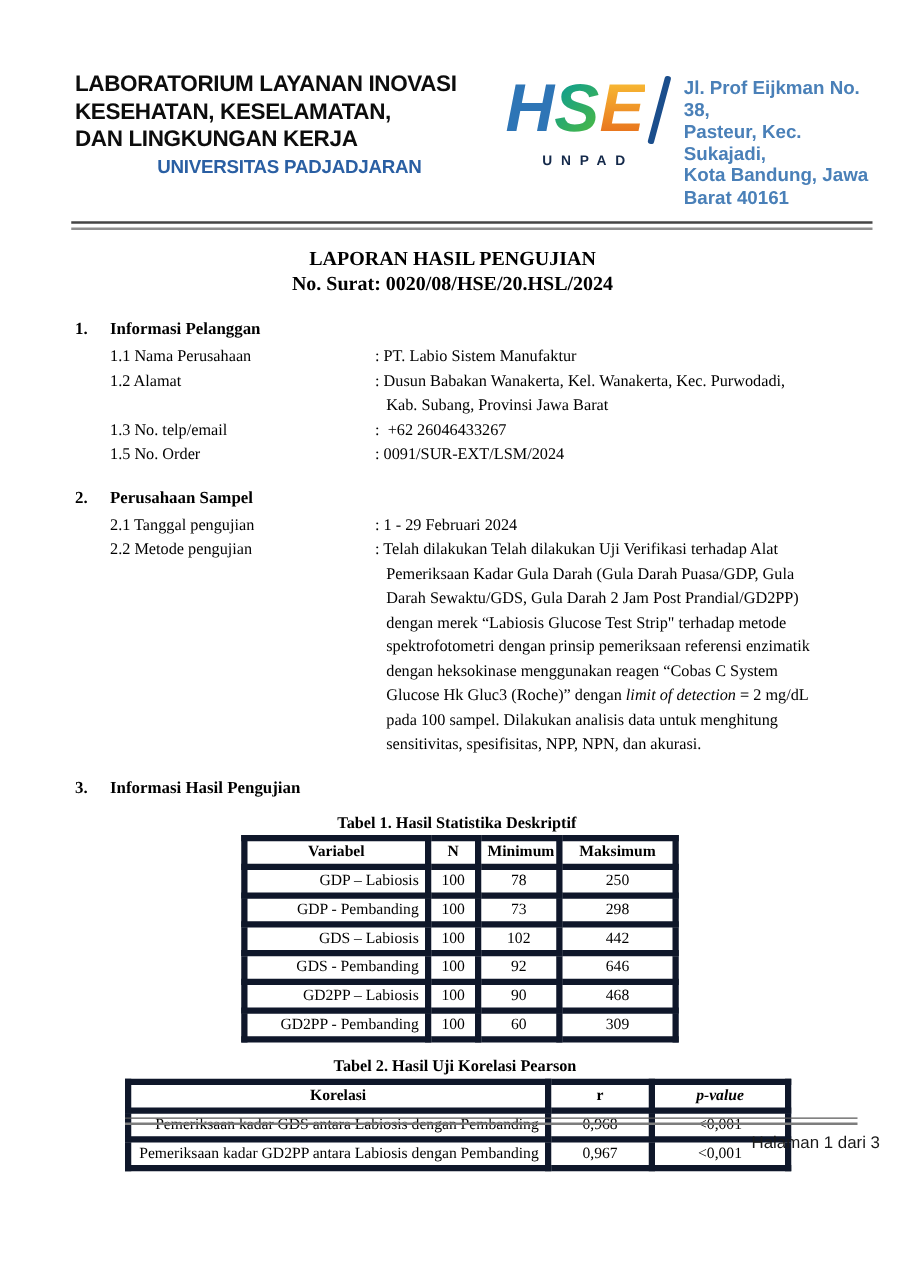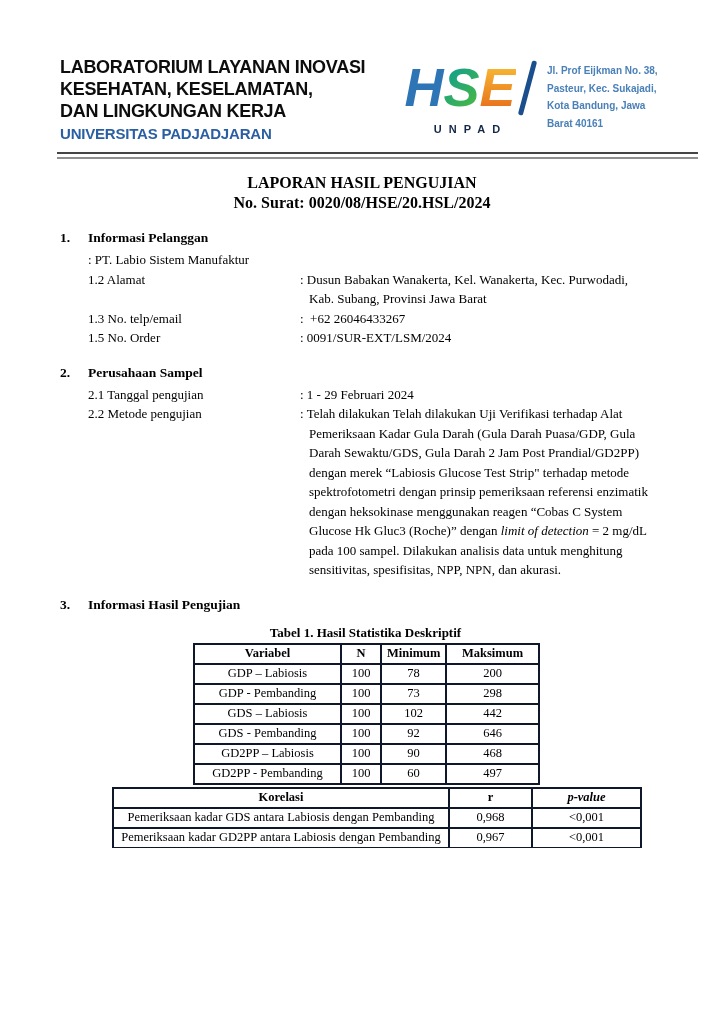--- a/index.html
+++ b/index.html
@@ -1,57 +1,57 @@
 <!DOCTYPE html>
 <html><head>
 <meta charset="utf-8">
 <style>
   html,body { margin:0; padding:0; background:#ffffff; }
   .page {
-    position:relative; width:724px; height:848px; margin:0 auto;
+    position:relative; width:724px; height:1024px; margin:0 auto;
     background:#ffffff; overflow:hidden; color:#000;
     font-family:"Liberation Serif", serif;
   }
   
   .header { display:flex; align-items:flex-start; padding:56px 24px 0 60px; }
   .hleft { width:343px; font-family:"Liberation Sans", sans-serif; }
   .hleft .lab-line { font-size:18px; font-weight:bold; line-height:22px; letter-spacing:-0.3px; color:#0d0d0d; }
-  .hleft .univ { font-size:15px; font-weight:bold; letter-spacing:-0.2px; color:#2a5fa3; margin-top:3px; }
+  .hleft .univ { font-size:15px; font-weight:bold; letter-spacing:-0.2px; color:#2a5fa3; margin-top:3px;text-align:center; }
   .logo { width:128px; text-align:center; font-family:"Liberation Sans", sans-serif; padding-top:2px; }
   .logo-letters { display:flex; justify-content:center; align-items:flex-start; height:62px; }
   .logo-letters span { font-size:54px; line-height:58px; font-weight:bold; font-style:italic; }
   .logo-h { color:#2e75b6; }
   .logo-s { background:linear-gradient(135deg,#13a08b 20%,#45b649 80%); -webkit-background-clip:text; background-clip:text; color:transparent; }
   .logo-e { background:linear-gradient(180deg,#f7b733 15%,#e8731d 85%); -webkit-background-clip:text; background-clip:text; color:transparent; }
   .logo-slash { width:5px; height:56px; background:#1b4e8c; transform:rotate(15deg); margin:2px 0 0 9px; border-radius:2px; }
   .logo-unpad { margin-top:3px; font-size:11px; font-weight:bold; color:#14294a; letter-spacing:7px; text-indent:7px; }
   .addr { flex:1; padding-left:16px; padding-top:6px; font-family:"Liberation Sans", sans-serif;
-          font-size:10px; font-weight:bold; color:#4a80b8; line-height:17.5px; }
+          font-size:15px; font-weight:bold; color:#4a80b8; line-height:17.5px; }
   .rule-double { margin:10px 26px 0 57px; height:3px; border-top:2px solid #454545; border-bottom:2px solid #8f8f8f; }
   
   .doc-title { text-align:center; margin-top:14px; font-weight:bold; font-size:16px; line-height:20px; }
   
   .content { padding:0 60px; font-size:13px; }
   .sec { margin-top:15px; }
   .sec-head { display:flex; font-weight:bold; font-size:13.5px; line-height:19px; margin-bottom:3px; }
   .sec-num { width:28px; flex-shrink:0; }
   .item { display:flex; padding-left:28px; line-height:19.5px; }
   .item-label { width:212px; flex-shrink:0; }
   .item-value { flex:1; white-space:pre-wrap; padding-left:9px; text-indent:-9px; }
   .it { font-style:italic; }
   
   .caption { font-weight:bold; font-size:13px; text-align:center; margin-top:11px; }
   .cap1 { width:345px; margin-left:133px; }
   .cap2 { width:528px; margin-left:40px; }
   table { border-collapse:collapse; font-size:12.5px; table-layout:fixed; }
   .t1 { width:345px; margin:2px 0 0 133px; }
-  .t2 { width:528px; margin:2px 0 0 52px; }
-  th, td { border:2px solid #0f172a; padding:1.5px 5px; text-align:center; overflow:hidden; }
+  .t2 { width:528px; margin:2px 0 0 40px; }
+  th, td { border:5px solid #0f172a; padding:1.5px 5px; text-align:center; overflow:hidden; }
   th { font-weight:bold; }
-  td.l { text-align:center; }
+  td.l { text-align:right; }
   th.pv { font-style:italic; }
   
   .footer { position:absolute; left:0; right:0; top:894px; }
   .footer-rule { margin:0 38px 0 100px; height:3px; border-top:1px solid #5a5a5a; border-bottom:2px solid #7d7d7d; }
   .footer-text { text-align:right; margin:6px 20px 0 0; font-family:"Liberation Sans", sans-serif; font-size:13.5px; color:#1a1a1a; }
 </style>
 </head>
 <body>
 
 <div class="page">
@@ -87,20 +87,21 @@
   </div>
 
   <div class="content">
 
     <div class="sec">
       <div class="sec-head">
         <span class="sec-num">1.</span>
         <span>Informasi Pelanggan</span>
       </div>
       <div class="item">
+        <span class="item-label">1.1 Nama Perusahaan</span>
         <span class="item-value">: PT. Labio Sistem Manufaktur</span>
       </div>
       <div class="item">
         <span class="item-label">1.2 Alamat</span>
         <span class="item-value">: Dusun Babakan Wanakerta, Kel. Wanakerta, Kec. Purwodadi,
 Kab. Subang, Provinsi Jawa Barat</span>
       </div>
       <div class="item">
         <span class="item-label">1.3 No. telp/email</span>
         <span class="item-value">:  +62 26046433267</span>
@@ -147,21 +148,21 @@
           <th>N</th>
           <th>Minimum</th>
           <th>Maksimum</th>
         </tr>
       </thead>
       <tbody>
         <tr>
           <td class="l">GDP – Labiosis</td>
           <td>100</td>
           <td>78</td>
-          <td>200</td>
+          <td>250</td>
         </tr>
         <tr>
           <td class="l">GDP - Pembanding</td>
           <td>100</td>
           <td>73</td>
           <td>298</td>
         </tr>
         <tr>
           <td class="l">GDS – Labiosis</td>
           <td>100</td>
@@ -177,25 +178,26 @@
         <tr>
           <td class="l">GD2PP – Labiosis</td>
           <td>100</td>
           <td>90</td>
           <td>468</td>
         </tr>
         <tr>
           <td class="l">GD2PP - Pembanding</td>
           <td>100</td>
           <td>60</td>
-          <td>497</td>
+          <td>309</td>
         </tr>
       </tbody>
     </table>
 
+    <div class="caption cap2">Tabel 2. Hasil Uji Korelasi Pearson</div>
     <table class="t2">
       <colgroup>
           <col style="width:336px">
           <col style="width:83px">
           <col style="width:109px">
         </colgroup>
       <thead>
         <tr>
           <th>Korelasi</th>
           <th>r</th>

